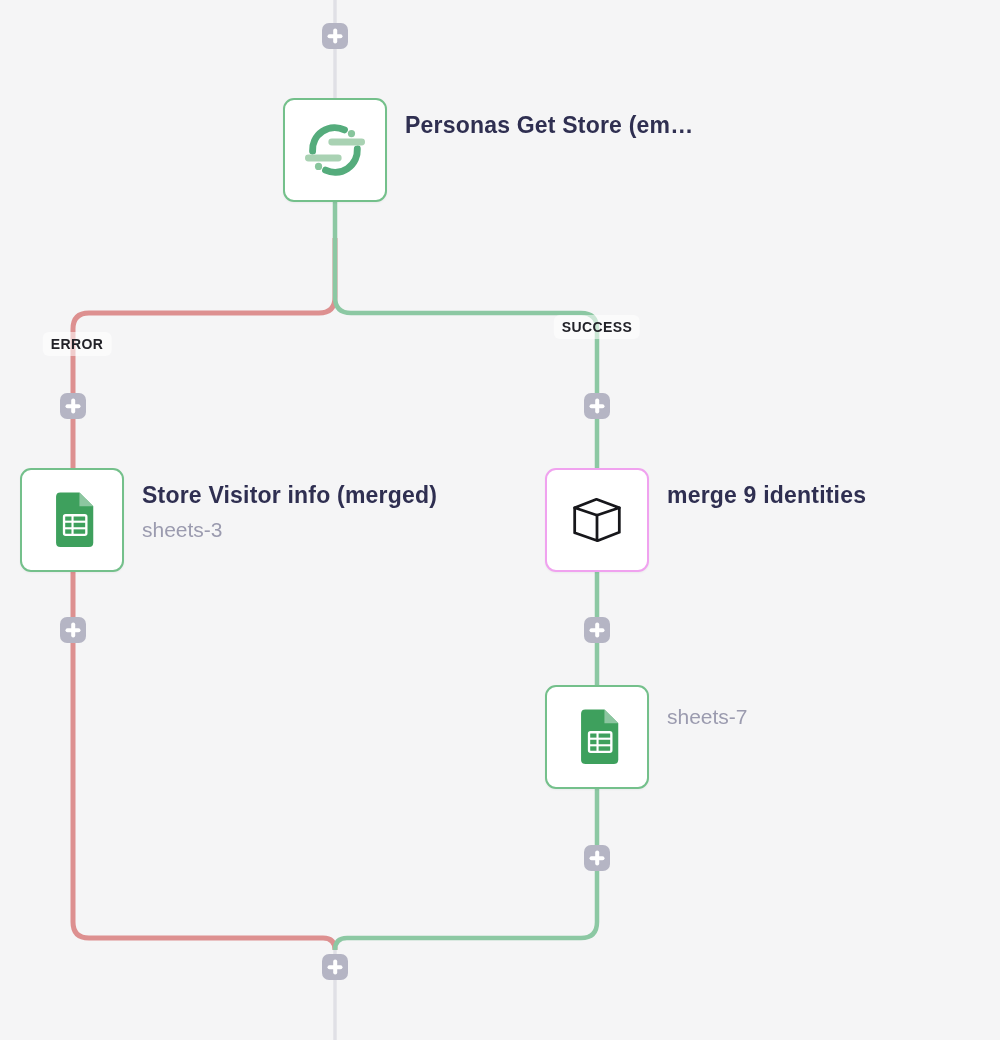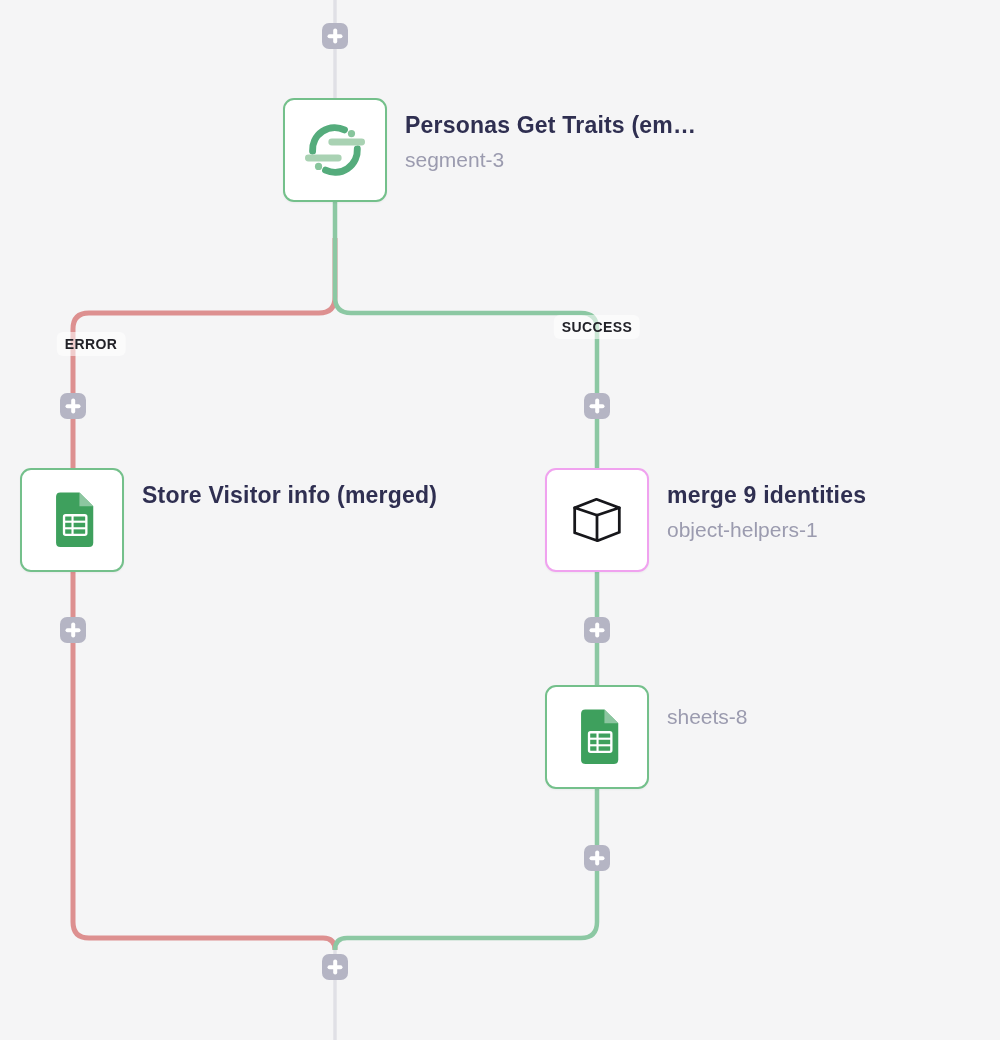--- a/index.html
+++ b/index.html
@@ -69,68 +69,67 @@
 </svg>
 
 <div class="plus" style="left:322px; top:23px"></div>
 <div class="plus" style="left:60px;  top:393px"></div>
 <div class="plus" style="left:584px; top:393px"></div>
 <div class="plus" style="left:60px;  top:617px"></div>
 <div class="plus" style="left:584px; top:617px"></div>
 <div class="plus" style="left:584px; top:845px"></div>
 <div class="plus" style="left:322px; top:954px"></div>
 
-<div class="branch-label" style="left:91px; top:332px">ERROR</div>
+<div class="branch-label" style="left:77px; top:332px">ERROR</div>
 <div class="branch-label" style="left:597px; top:315px">SUCCESS</div>
 
 <div class="node border-green" style="left:283px; top:98px">
   <svg width="68" height="68" viewBox="0 0 64 64">
     <path d="M10.9 33.1 A21 21 0 0 1 40.9 13" stroke="var(--segment_arc)" stroke-width="6.5" stroke-linecap="round" fill="none"></path>
     <path d="M53 30.9 A21 21 0 0 1 23.1 51" stroke="var(--segment_arc)" stroke-width="6.5" stroke-linecap="round" fill="none"></path>
     <line x1="29" y1="24.5" x2="57" y2="24.5" stroke="var(--segment_bar)" stroke-width="6.5" stroke-linecap="round"></line>
     <line x1="7" y1="39.5" x2="35" y2="39.5" stroke="var(--segment_bar)" stroke-width="6.5" stroke-linecap="round"></line>
     <circle cx="47.5" cy="16.5" r="3.4" fill="var(--segment_dot)"></circle>
     <circle cx="16.5" cy="47.5" r="3.4" fill="var(--segment_dot)"></circle>
   </svg>
 </div>
 <div class="node-text" style="left:405px; top:110px">
-  <div class="node-title">Personas Get Traits (em…</div>
-  <div class="node-subtitle">segment-3</div>
+  <div class="node-title">Personas Get Store (em…</div>
 </div>
 
 <div class="node border-green" style="left:20px; top:468px">
   <svg width="68" height="68" viewBox="0 0 64 64">
     <path d="M21 6 H39 L52 19 V53.5 Q52 57.5 48 57.5 H21 Q17 57.5 17 53.5 V10 Q17 6 21 6 Z" fill="var(--sheets_body)"></path>
     <path d="M39 6 L52 19 H39 Z" fill="var(--sheets_flap)"></path>
     <rect x="24.5" y="27.5" width="21" height="18.5" rx="1.5" fill="none" stroke="var(--sheets_grid)" stroke-width="2.2"></rect>
     <line x1="32.5" y1="27.5" x2="32.5" y2="46" stroke="var(--sheets_grid)" stroke-width="2"></line>
     <line x1="24.5" y1="33.6" x2="45.5" y2="33.6" stroke="var(--sheets_grid)" stroke-width="2"></line>
     <line x1="24.5" y1="39.8" x2="45.5" y2="39.8" stroke="var(--sheets_grid)" stroke-width="2"></line>
   </svg>
 </div>
 <div class="node-text" style="left:142px; top:480px">
   <div class="node-title">Store Visitor info (merged)</div>
+  <div class="node-subtitle">sheets-3</div>
 </div>
 
 <div class="node border-pink" style="left:545px; top:468px">
   <svg width="68" height="68" viewBox="0 0 64 64">
     <path d="M31.5 12.5 L53 20.5 L32 27.5 L11 20.5 Z" fill="none" stroke="var(--cube_stroke)" stroke-width="2.6" stroke-linejoin="round"></path>
     <path d="M11 20.5 L11 44 M53 20.5 L53 43.5 M32 27.5 L32 51.5 M11 44 L32.5 51.5 L53 43.5" fill="none" stroke="var(--cube_stroke)" stroke-width="2.6" stroke-linejoin="round" stroke-linecap="round"></path>
   </svg>
 </div>
 <div class="node-text" style="left:667px; top:480px">
   <div class="node-title">merge 9 identities</div>
-  <div class="node-subtitle">object-helpers-1</div>
 </div>
 
 <div class="node border-green" style="left:545px; top:685px">
   <svg width="68" height="68" viewBox="0 0 64 64">
     <path d="M21 6 H39 L52 19 V53.5 Q52 57.5 48 57.5 H21 Q17 57.5 17 53.5 V10 Q17 6 21 6 Z" fill="var(--sheets_body)"></path>
     <path d="M39 6 L52 19 H39 Z" fill="var(--sheets_flap)"></path>
     <rect x="24.5" y="27.5" width="21" height="18.5" rx="1.5" fill="none" stroke="var(--sheets_grid)" stroke-width="2.2"></rect>
     <line x1="32.5" y1="27.5" x2="32.5" y2="46" stroke="var(--sheets_grid)" stroke-width="2"></line>
     <line x1="24.5" y1="33.6" x2="45.5" y2="33.6" stroke="var(--sheets_grid)" stroke-width="2"></line>
     <line x1="24.5" y1="39.8" x2="45.5" y2="39.8" stroke="var(--sheets_grid)" stroke-width="2"></line>
   </svg>
 </div>
 <div class="node-text" style="left:667px; top:697px">
-  <div class="node-subtitle">sheets-8</div>
+  <div class="node-subtitle">sheets-7</div>
 </div>
 
 </body></html>

